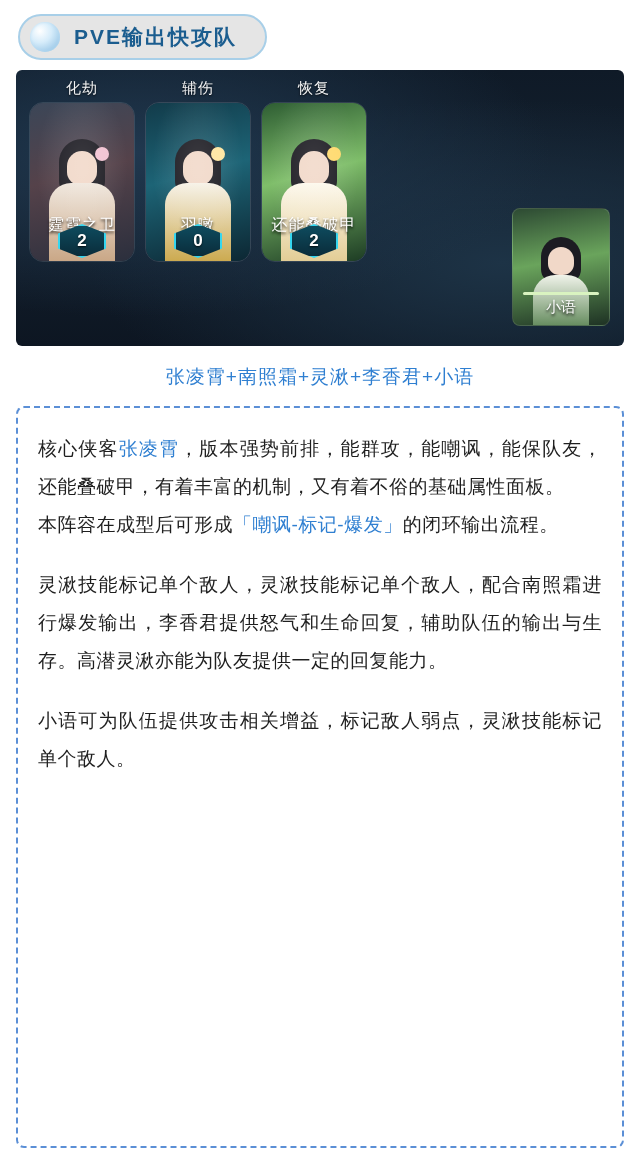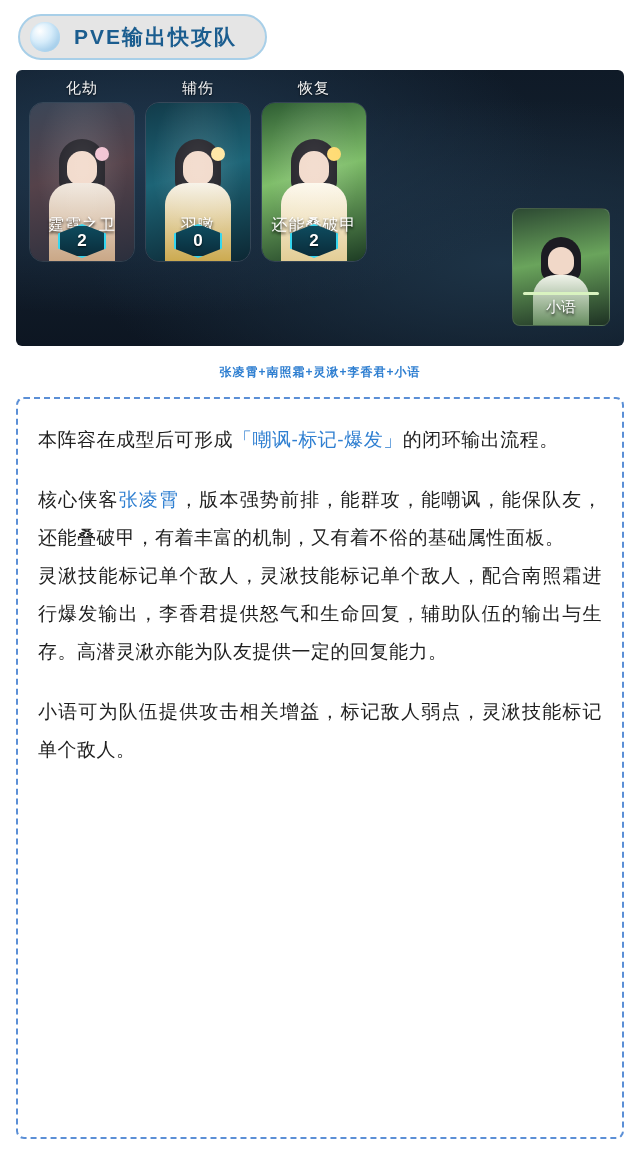--- a/index.html
+++ b/index.html
@@ -225,22 +225,22 @@
     bottom: 30px;
     height: 3px;
     background: #d9f3c0;
     border-radius: 2px;
   }
 
   
   .lineup {
     text-align: center;
     color: #2f7fd1;
-    font-size: 12px;
-    font-weight: bold;
+    font-size: 19px;
+    font-weight: normal;
     letter-spacing: 1px;
     padding: 18px 0 16px 0;
   }
 
   
   .desc-box {
     margin: 0 16px;
     border: 2px dashed #5b8fd6;
     border-radius: 8px;
     padding: 22px 20px 24px 20px;
@@ -333,23 +333,23 @@
         <div class="fig-body"></div>
       </div>
       <div class="pet-bar"></div>
       <div class="pet-name">小语</div>
     </div>
   </div>
 
   <div class="lineup">张凌霄+南照霜+灵湫+李香君+小语</div>
 
   <div class="desc-box">
+    <p class="para tight"><span>核心侠客</span><span class="hl">张凌霄</span><span>，版本强势前排，能群攻，能嘲讽，能保队友，还能叠破甲，有着丰富的机制，又有着不俗的基础属性面板。</span></p>
+
     <p class="para"><span>本阵容在成型后可形成</span><span class="hl">「嘲讽-标记-爆发」</span><span>的闭环输出流程。</span></p>
-
-    <p class="para tight"><span>核心侠客</span><span class="hl">张凌霄</span><span>，版本强势前排，能群攻，能嘲讽，能保队友，还能叠破甲，有着丰富的机制，又有着不俗的基础属性面板。</span></p>
 
 
     <p class="para">灵湫技能标记单个敌人，灵湫技能标记单个敌人，配合南照霜进行爆发输出，李香君提供怒气和生命回复，辅助队伍的输出与生存。高潜灵湫亦能为队友提供一定的回复能力。</p>
 
     <p class="para">小语可为队伍提供攻击相关增益，标记敌人弱点，灵湫技能标记单个敌人。</p>
   </div>
 
 </div>
 
 </body></html>

